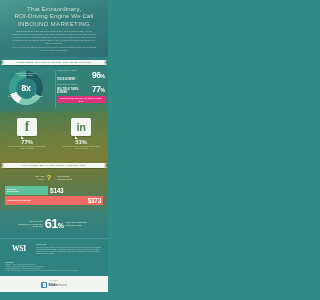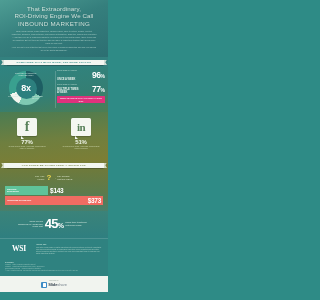--- a/index.html
+++ b/index.html
@@ -119,21 +119,21 @@
     background:#f4f7f1; border-radius:1.5px; position:relative;
     display:flex; align-items:center; justify-content:center;
     box-shadow:0 .5px 1px rgba(0,0,0,.2);
   }
   .bubble:after {
     content:""; position:absolute; bottom:-3px; left:4px;
     border-left:3px solid #f4f7f1; border-top:3px solid transparent;
     border-right:3px solid transparent;
   }
   .fb-g { color:#58815a; font-size:14px; font-weight:bold; font-family:"Liberation Serif",serif; line-height:14px;}
-  .li-g { color:#58815a; font-size:11px; font-weight:bold; line-height:11px; letter-spacing:-.5px;font-family:Liberation Serif, serif;}
+  .li-g { color:#58815a; font-size:11px; font-weight:bold; line-height:11px; letter-spacing:-.5px;}
   .soc-pct { color:#eef3e6; font-size:6px; font-weight:bold; margin-top:2.5px; letter-spacing:-.2px;}
   .soc-cap { color:#c8d2a9; font-size:1.7px; line-height:2.2px; margin-top:.5px; padding:0 3px; }
 
   
   .ribbon-wrap2 { position:relative; height:10px;
     background:linear-gradient(180deg,#7c7e35 0%,#6d7a3c 100%); }
   .ribbon2 {
     position:absolute; left:4px; right:4px; top:2.5px; height:5.5px;
     background:#f3f6f1; display:flex; align-items:center; justify-content:center;
     box-shadow:0 .5px 1px rgba(0,0,0,.25);
@@ -321,21 +321,21 @@
       </div>
     </div>
   </div>
 
   <div class="pct61">
     <div class="p61-l">
       <div>which means</div>
       <div>INBOUND MARKETING</div>
       <div>leads cost</div>
     </div>
-    <div class="p61-big"><span>45</span><i>%</i></div>
+    <div class="p61-big"><span>61</span><i>%</i></div>
     <div class="p61-r">
       <div>LESS than traditional</div>
       <div>outbound leads!</div>
     </div>
   </div>
 
   <div class="wsi">
     <div class="wsi-logo">
       <span>WSI</span>
     </div>

